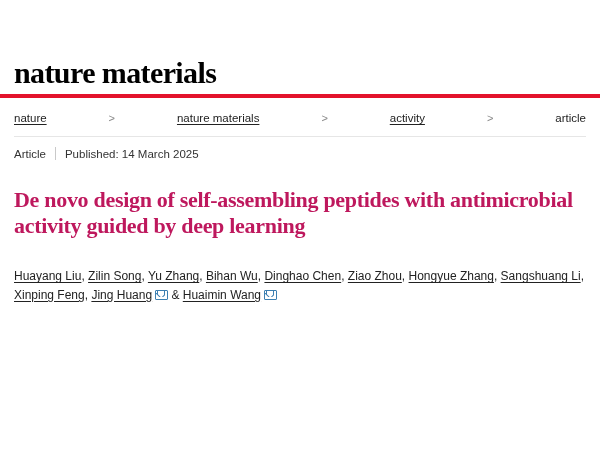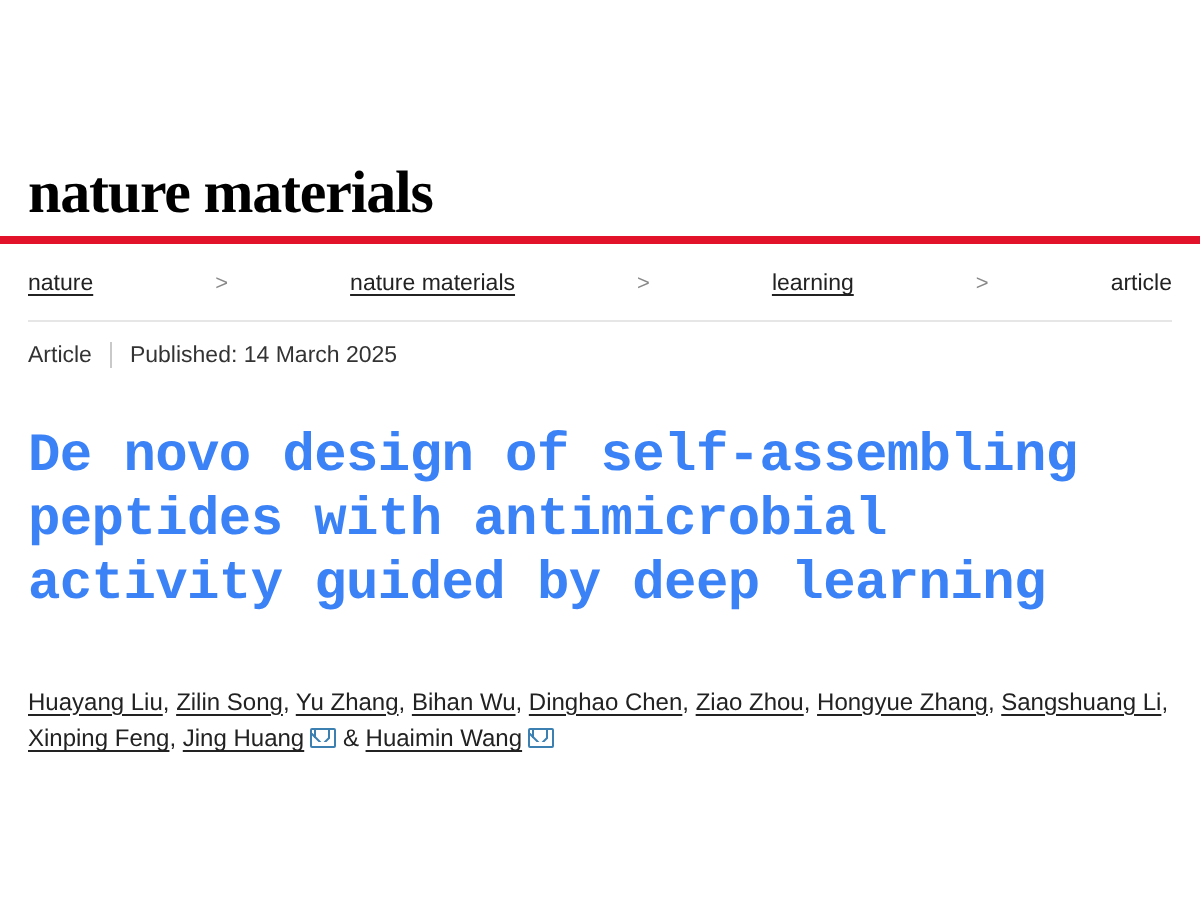--- a/index.html
+++ b/index.html
@@ -31,21 +31,21 @@
   }
   .letterbox-bottom {
     position: absolute;
     bottom: 0; left: 0;
     width: 600px;
     height: 62px;
     background: #ffffff;
   }
   .content {
     position: absolute;
-    top: 44px;
+    top: 20px;
     left: 0;
     width: 600px;
     height: 356px;
     background: #ffffff;
     box-sizing: border-box;
   }
   .masthead {
     padding: 38px 14px 6px 14px;
   }
   .masthead-title {
@@ -133,26 +133,26 @@
   }
   .kicker .sep {
     display: inline-block;
     width: 1px;
     height: 13px;
     background: #c9c9c9;
     margin: 0 9px;
   }
   .title {
     padding: 12px 14px 0 14px;
-    font-family: Liberation Mono, monospace;
+    font-family: Liberation Serif, serif;
     font-weight: 700;
-    font-size: 27px;
+    font-size: 22px;
     line-height: 1.18;
     letter-spacing: -0.3px;
-    color: #3b82f6;
+    color: #be185d;
     max-width: 560px;
   }
   .authors {
     padding: 14px 14px 0 14px;
     font-size: 12px;
     line-height: 1.55;
     color: #222222;
     max-width: 578px;
   }
   .authors a {
@@ -214,21 +214,21 @@
     </div>
 
 
     <div class="red-rule"></div>
 
     <div class="breadcrumb">
       <a>nature</a>
       <span class="crumb-sep">&gt;</span>
       <a>nature materials</a>
       <span class="crumb-sep">&gt;</span>
-      <a>learning</a>
+      <a>activity</a>
       <span class="crumb-sep">&gt;</span>
       <span class="current">article</span>
     </div>
 
     <div class="hr-light"></div>
 
     <div class="kicker">
       <span>Article</span>
       <span class="sep"></span>
       <span>Published: 14 March 2025</span>

